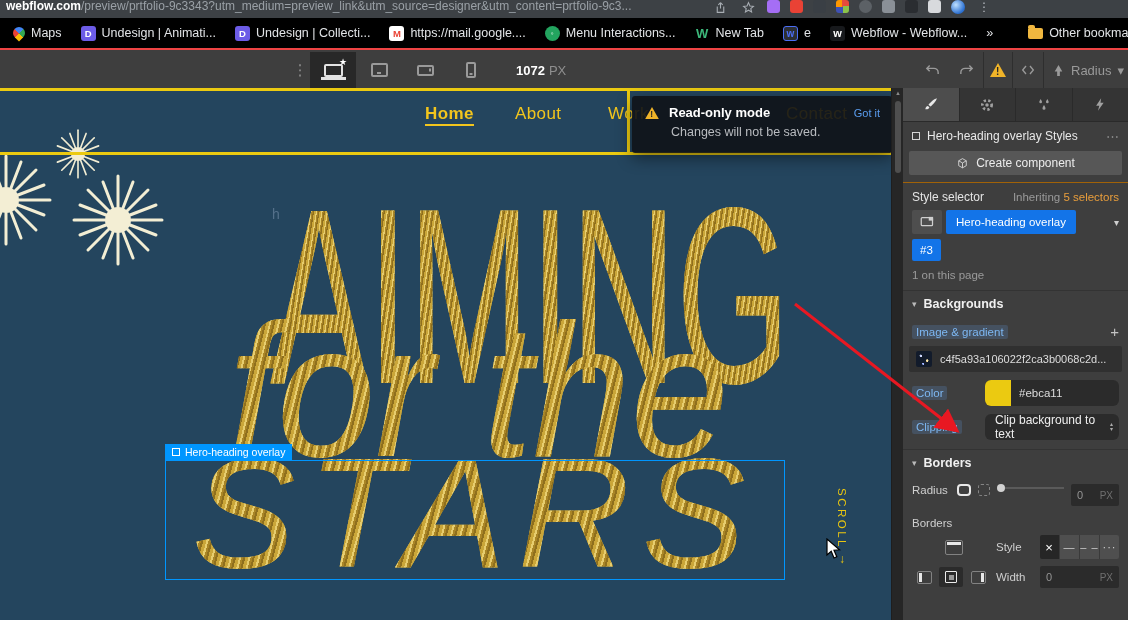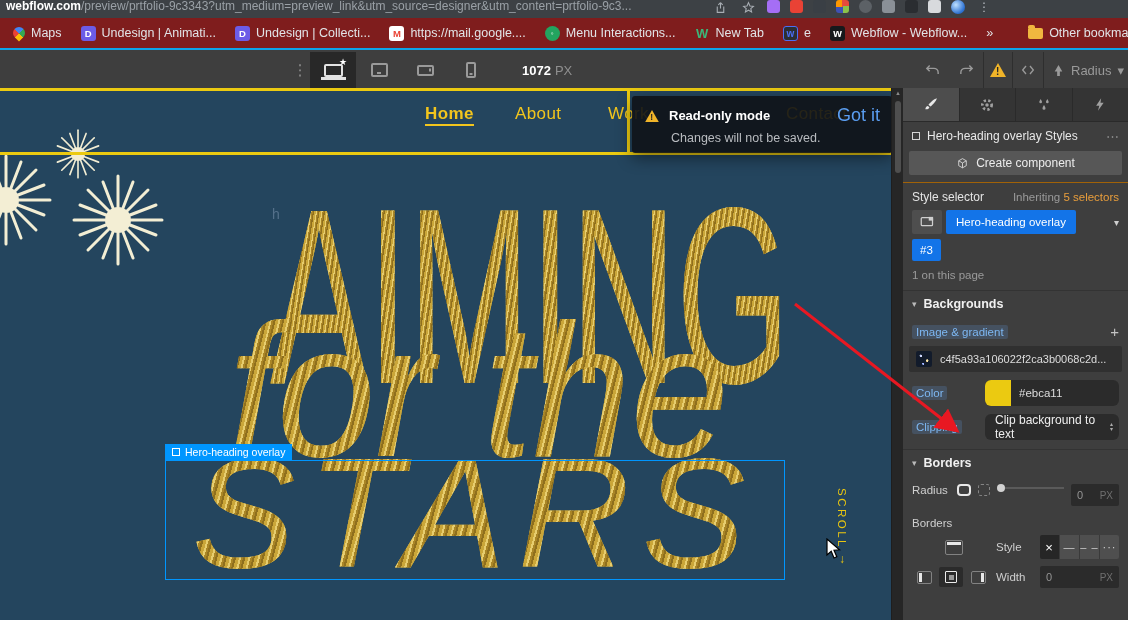--- a/index.html
+++ b/index.html
@@ -9,21 +9,21 @@
   
   .browser-top { position:absolute; left:0; top:0; width:1128px; height:18px; background:#3d4145; display:flex; align-items:flex-start; color:#dfe2e5; }
   .url-text { font-size:12px; margin-left:6px; margin-top:-1px; white-space:nowrap; overflow:hidden; width:700px; }
   .url-text b { color:#fff; }
   .url-text span.path { color:#9aa0a6; }
   .chrome-ico { width:16px; height:14px; display:inline-flex; align-items:center; justify-content:center; margin:0 6px; flex:none; }
   .ext-sq { width:13px; height:13px; border-radius:3px; flex:none; margin:0 5px; }
   .avatar { width:14px; height:14px; border-radius:50%; background:radial-gradient(circle at 35% 35%, #bfe0ff, #2a6fd1 70%); flex:none; margin:0 5px; }
   .kebab { color:#b7bcc2; font-size:12px; line-height:12px; }
 
-  .bookmarks-bar { position:absolute; left:0; top:18px; width:1128px; height:32px; background:#7f1d1d; display:flex; align-items:center; padding:0 8px; border-bottom:2px solid #0ea5e9; }
+  .bookmarks-bar { position:absolute; left:0; top:18px; width:1128px; height:32px; background:#000000; display:flex; align-items:center; padding:0 8px; border-bottom:2px solid #ef4444; }
   .bm { display:flex; align-items:center; gap:6px; margin-right:9px; padding:2px 5px; border-radius:4px; color:#e2e4e7; font-size:12.5px; white-space:nowrap; }
   .bm-ico { width:15px; height:15px; border-radius:3px; display:flex; align-items:center; justify-content:center; font-size:9.5px; font-weight:bold; flex:none; }
   .i-d { background:#6c5ce7; color:#fff; }
   .i-gmail { background:#fff; color:#ea4335; }
   .i-greenball { background:#23a45f; border-radius:50%; color:#fff; font-size:8px; }
   .i-neww { color:#3cb77a; font-size:13px; font-weight:bold; background:transparent; }
   .i-wblue { border:1.5px solid #4b6ef5; color:#4b6ef5; background:#2c2f33; font-size:10px; }
   .i-wdark { background:#17191c; color:#fff; font-size:11px; }
   .pin { width:12px; height:12px; background:conic-gradient(#4285f4 0 25%, #34a853 0 50%, #fbbc05 0 75%, #ea4335 0); border-radius:50% 50% 50% 0; transform:rotate(-45deg); flex:none; }
   .folder { width:15px; height:11px; background:#f0b73f; border-radius:1px 2px 2px 2px; position:relative; flex:none; }
@@ -38,21 +38,21 @@
   .dev-tile.active { background:#282828; }
   .laptop { width:19px; height:13px; border:2px solid #e2e2e2; border-radius:2px; position:relative; }
   .laptop:after { content:""; position:absolute; left:-5px; bottom:-5px; width:25px; height:2.5px; background:#e2e2e2; }
   .dev-star { position:absolute; top:6px; right:9px; color:#fff; font-size:9px; line-height:9px; }
   .tablet { width:17px; height:14px; border:2px solid #9a9a9a; border-radius:2px; position:relative; }
   .tablet:after { content:""; position:absolute; left:50%; bottom:1px; transform:translateX(-50%); width:4px; height:2px; background:#9a9a9a; }
   .mob-l { width:17px; height:11px; border:2px solid #9a9a9a; border-radius:2px; position:relative; }
   .mob-l:after { content:""; position:absolute; right:1px; top:50%; transform:translateY(-50%); width:2px; height:3px; background:#9a9a9a; }
   .mob-p { width:10px; height:16px; border:2px solid #9a9a9a; border-radius:2px; position:relative; }
   .mob-p:after { content:""; position:absolute; left:50%; bottom:1px; transform:translateX(-50%); width:3px; height:2px; background:#9a9a9a; }
-  .bp-label { margin-left:28px; font-size:13px; font-weight:bold; color:#fff; }
+  .bp-label { margin-left:22px; font-size:13px; font-weight:bold; color:#fff; }
   .bp-unit { color:#8f8f8f; font-weight:normal; margin-left:4px; }
   .tb-right { margin-left:auto; display:flex; align-items:center; height:36px; }
   .tb-btn { width:34px; height:36px; display:flex; align-items:center; justify-content:center; }
   .tb-group { border-left:1px solid #2e2e2e; height:36px; display:flex; align-items:center; padding:0 6px; }
   .warn-tri { position:relative; width:0; height:0; border-left:8px solid transparent; border-right:8px solid transparent; border-bottom:14px solid #f0b429; }
   .warn-tri i { position:absolute; left:-2px; top:3px; font-style:normal; font-weight:bold; color:#262626; font-size:10px; }
   .publish { display:flex; align-items:center; gap:6px; color:#9a9a9a; font-size:13px; padding:0 4px 0 8px; }
 
   
   .main { position:absolute; left:0; top:88px; width:1128px; height:532px; }
@@ -86,21 +86,21 @@
   .sq-ico { width:8px; height:8px; border:1.2px solid #fff; background:transparent; flex:none; }
 
   .scroll-hint { position:absolute; left:836px; top:400px; display:flex; flex-direction:column; align-items:center; gap:3px; color:#e8c511; z-index:3; }
   .scroll-word { writing-mode:vertical-rl; font-size:11.5px; letter-spacing:2.5px; }
   .scroll-arr { font-size:12px; }
 
   .notif { position:absolute; left:632px; top:8px; width:260px; height:57px; background:rgba(16,18,23,.9); border-radius:3px; box-shadow:0 5px 16px rgba(0,0,0,.45); z-index:30; padding:9px 12px; }
   .notif-row1 { display:flex; align-items:center; gap:9px; }
   .notif .warn-tri { transform:scale(.85); }
   .notif-title { color:#fff; font-weight:bold; font-size:13px; flex:1; }
-  .notif-action { color:#5a9df0; font-size:18px; }
+  .notif-action { color:#5a9df0; font-size:11px; }
   .notif-msg { color:#b9bcc0; font-size:12.5px; margin-top:5px; margin-left:27px; }
 
   
   .panel { position:absolute; left:903px; top:0; width:225px; height:532px; background:#3e3e3e; font-size:12px; color:#ddd; overflow:hidden; }
   .tabs { display:flex; height:34px; border-bottom:1px solid #2a2a2a; background:#343434; }
   .tab { flex:1; display:flex; align-items:center; justify-content:center; border-right:1px solid #2a2a2a; }
   .tab.active { background:#4d4d4d; }
   .elem-row { height:28px; display:flex; align-items:center; gap:7px; padding:0 9px; }
   .elem-title { flex:1; color:#e8e8e8; font-size:12px; white-space:nowrap; overflow:hidden; }
   .overflow-ico { color:#9a9a9a; font-size:13px; }

